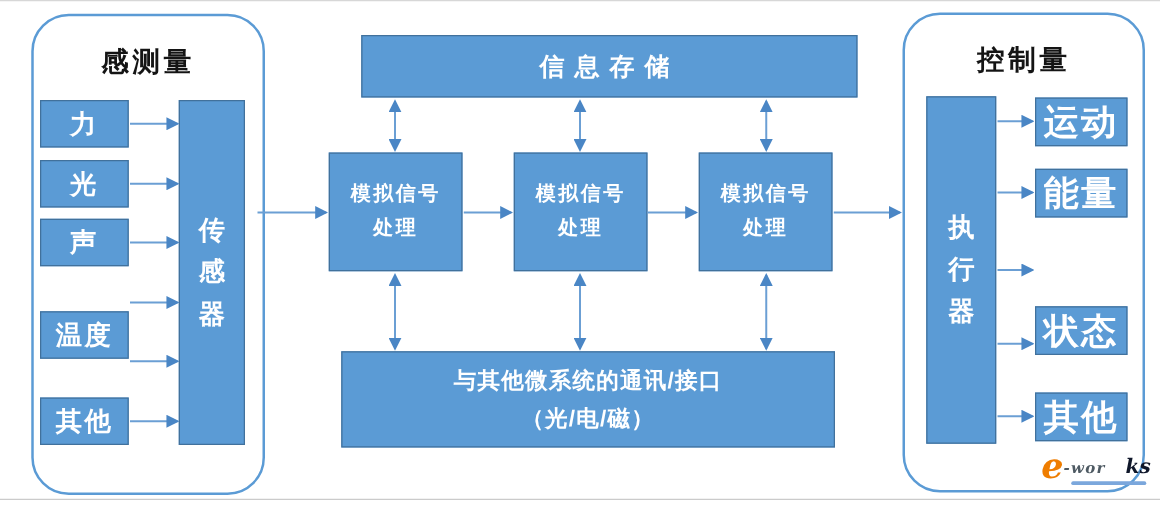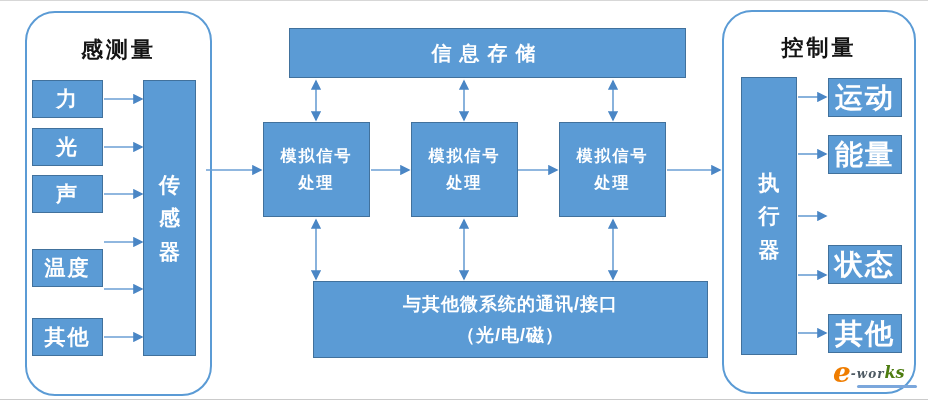--- a/index.html
+++ b/index.html
@@ -34,38 +34,38 @@
   .pre { white-space: pre-line; }
 
   .l-item { left: 32px; width: 71px; height: 38px; font-size: 21px; letter-spacing: 2px; }
   .l-item-0 { top: 80px; }  .l-item-1 { top: 128px; } .l-item-2 { top: 175px; }
   .l-item-3 { top: 223px; margin-top: 26px; } .l-item-4 { top: 270px; } .l-item-5 { top: 318px; }
   .hub-left  { left: 143px; top: 80px; width: 53px; height: 276px; font-size: 21px; line-height: 1.6; }
 
   .storage { left: 271px; top: 28px; width: 397px; height: 50px; font-size: 20px; letter-spacing: 8px; margin-left: 18px; }
   .proc { top: 122px; width: 107px; height: 95px; font-size: 16px; line-height: 1.65; letter-spacing: 2px; }
   .proc-0 { left: 263px; } .proc-1 { left: 411px; } .proc-2 { left: 559px; }
-  .comms { left: 273px; top: 281px; width: 395px; height: 77px; font-size: 18px; line-height: 1.7; letter-spacing: 1px; margin-left: 40px; }
+  .comms { left: 273px; top: 281px; width: 395px; height: 77px; font-size: 18px; line-height: 1.7; letter-spacing: 1px; }
 
   .hub-right { left: 741px; top: 77px; width: 56px; height: 278px; font-size: 21px; line-height: 1.6; }
   .r-item { left: 828px; width: 74px; height: 39px; font-size: 28px; letter-spacing: 2px; }
   .r-item-0 { top: 78px; }  .r-item-1 { top: 135px; } .r-item-2 { top: 197px; }
   .r-item-3 { top: 245px; } .r-item-4 { top: 314px; }
 
   .arrow-layer { position: absolute; left: 0; top: 0; width: 928px; height: 406px; z-index: 3; pointer-events: none; }
   .arrow-layer line { stroke: #6b9fd4; stroke-width: 1.6; }
 
   .logo {
     position: absolute; left: 833px; top: 359px; z-index: 4;
     font-style: italic; font-weight: bold;
     font-family: "DejaVu Serif", serif; white-space: nowrap;
   }
   .logo-e   { color: #ef7d00; font-size: 28px; line-height: 1; vertical-align: -4px; }
   .logo-wor { color: #4e5a63; font-size: 12px; letter-spacing: 1px; }
-  .logo-ks  { color: #4d7c0f; font-size: 16px; }
+  .logo-ks  { color: #0f172a; font-size: 16px; margin-left: 16px; }
   .logo-underline { position: absolute; left: 24px; top: 26px; width: 60px; height: 3px; background: #7ba7dc; border-radius: 2px; }
 </style>
 </head>
 <body>
 
 <div class="canvas">
 
   <div class="edge-line edge-top"></div>
   <div class="edge-line edge-bottom"></div>
 

